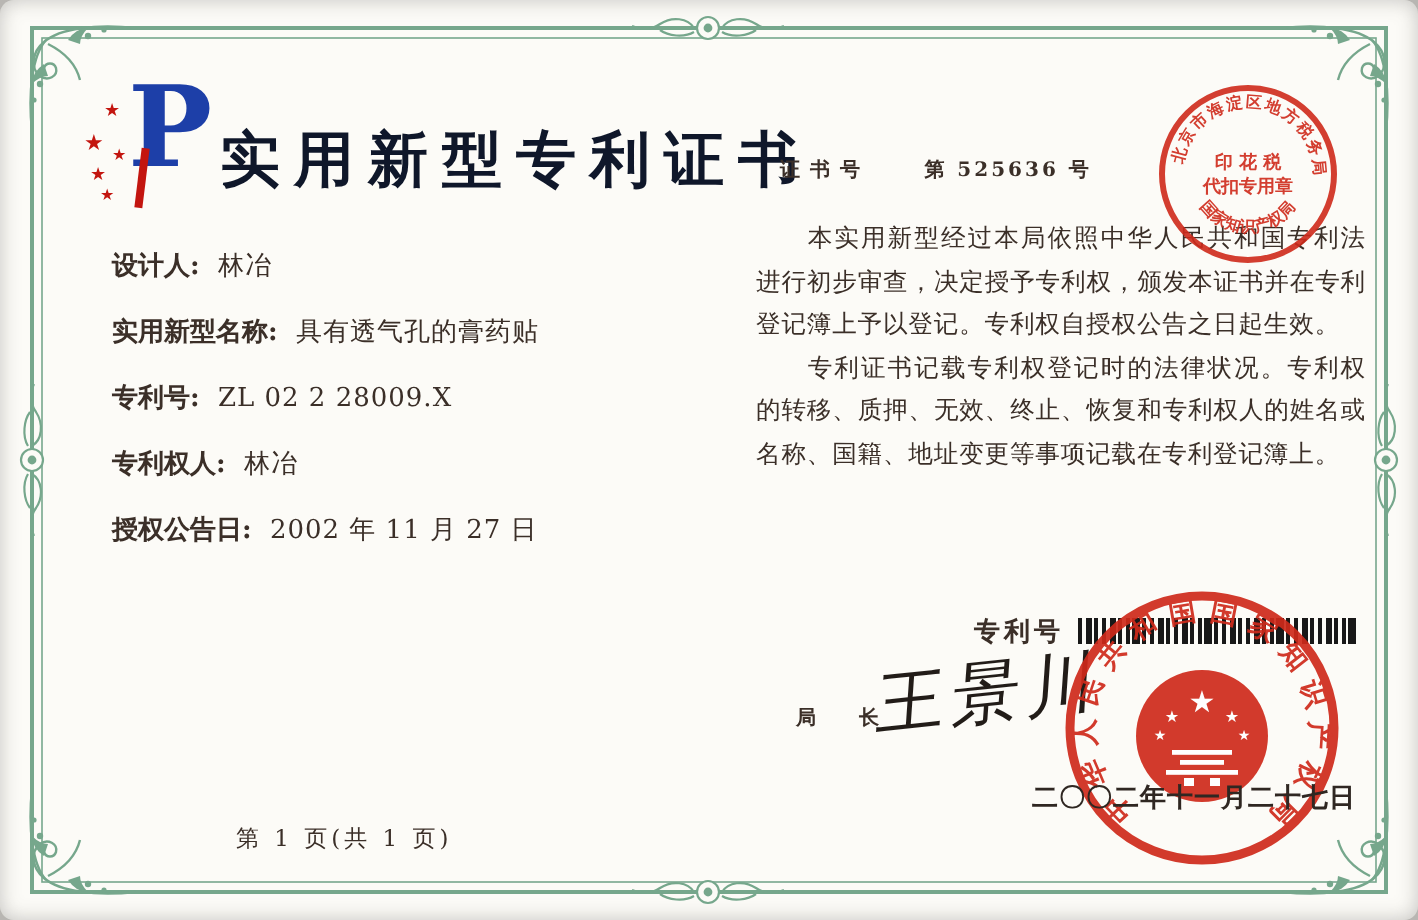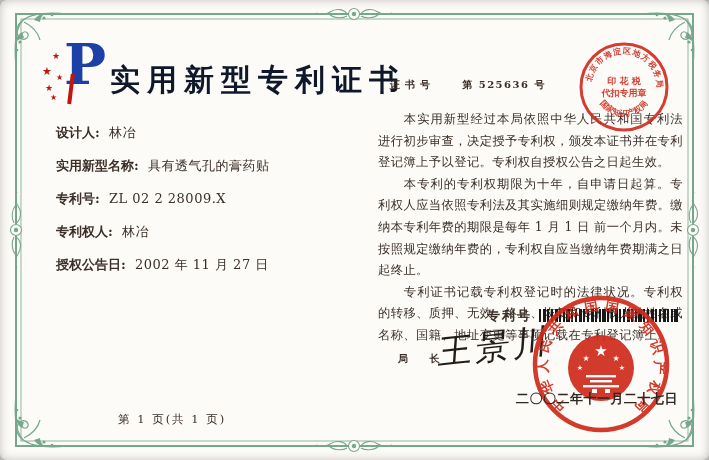--- a/index.html
+++ b/index.html
@@ -149,21 +149,20 @@
   </div>
   <div class="page-footer">第 1 页(共 1 页)</div>
 
   <div class="cert-no">
     <span class="lbl">证书号</span>
     <span class="val">第 525636 号</span>
   </div>
 
   <div class="legal">
     <p>本实用新型经过本局依照中华人民共和国专利法进行初步审查，决定授予专利权，颁发本证书并在专利登记簿上予以登记。专利权自授权公告之日起生效。</p>
-    <p>本专利的专利权期限为十年，自申请日起算。专利权人应当依照专利法及其实施细则规定缴纳年费。缴纳本专利年费的期限是每年 1 月 1 日 前一个月内。未按照规定缴纳年费的，专利权自应当缴纳年费期满之日起终止。</p>
     <p>专利证书记载专利权登记时的法律状况。专利权的转移、质押、无效、终止、恢复和专利权人的姓名或名称、国籍、地址变更等事项记载在专利登记簿上。</p>
   </div>
 
   <div class="patent-no-row">
     <span class="lbl">专利号</span><span class="barcode"></span>
   </div>
 
   <div class="director">局 长</div>
   <div class="signature">王景川</div>
   <div class="issue-date">二〇〇二年十一月二十七日</div>

